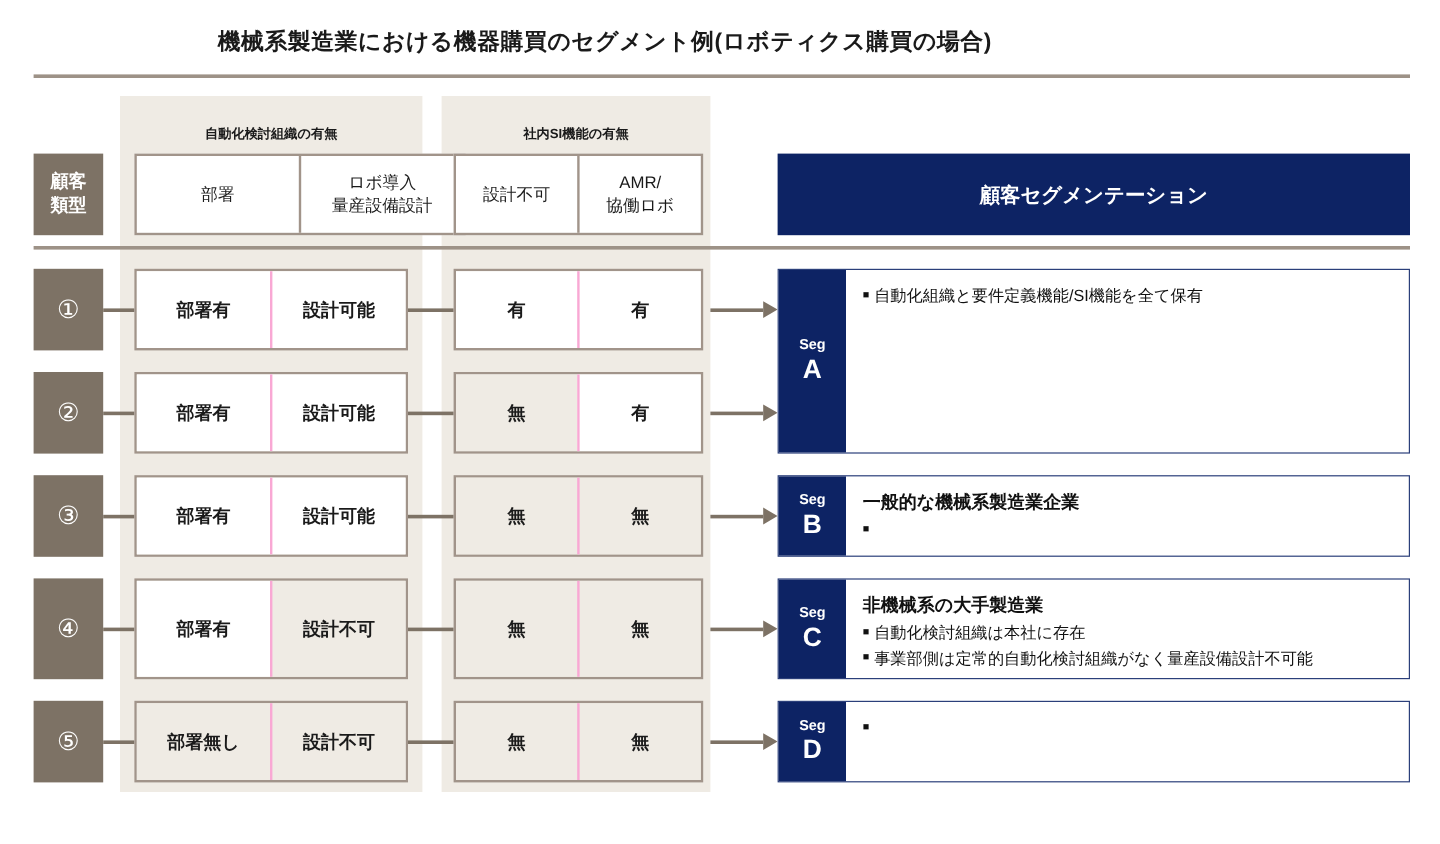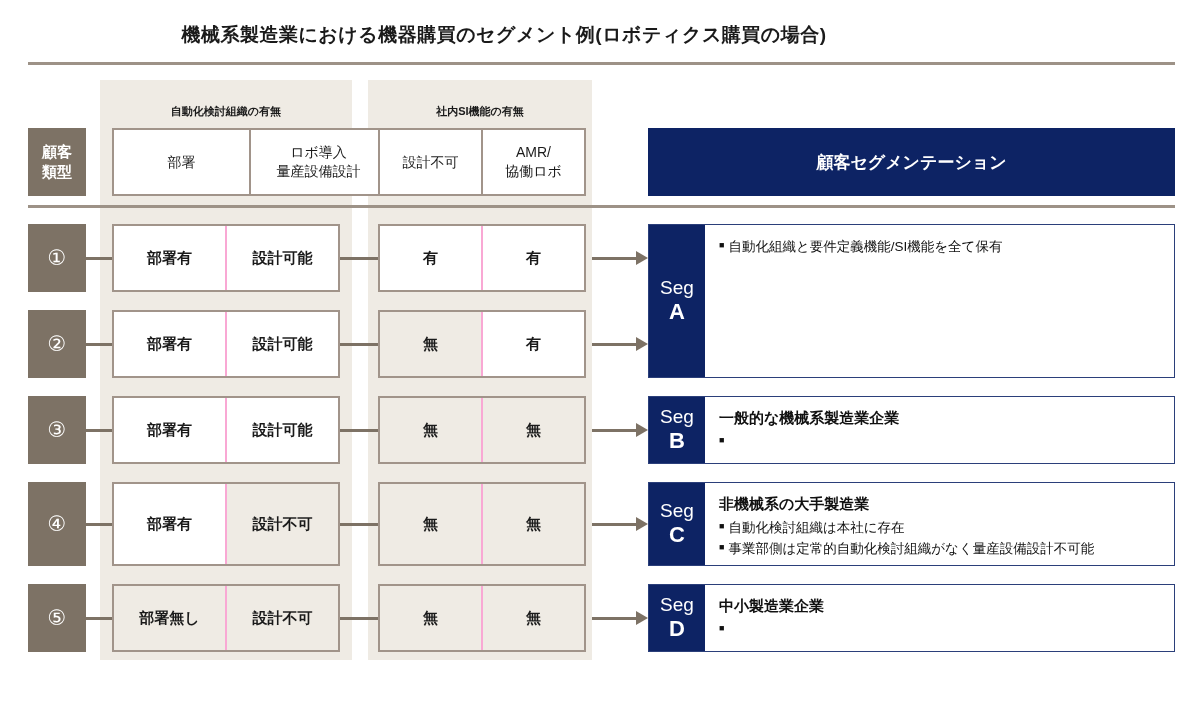--- a/index.html
+++ b/index.html
@@ -190,22 +190,22 @@
     flex: 0 0 56px;
     background: #0d2364;
     color: #ffffff;
     display: flex;
     flex-direction: column;
     align-items: center;
     justify-content: center;
     line-height: 1.15;
   }
   .seg-word {
-    font-size: 19px;
-    font-weight: normal;
+    font-size: 12px;
+    font-weight: bold;
   }
   .seg-letter {
     font-size: 22px;
     font-weight: bold;
   }
   .segment-body {
     flex: 1;
     padding: 12px 0 0 14px;
     box-sizing: border-box;
   }
@@ -384,19 +384,18 @@
           <span>事業部側は定常的自動化検討組織がなく量産設備設計不可能</span>
         </div>
       </div>
     </div>
     <div class="segment-box" style="top: 584px; height: 68px;">
       <div class="segment-tab">
         <span class="seg-word">Seg</span>
         <span class="seg-letter">D</span>
       </div>
       <div class="segment-body">
-        <div class="seg-title">中小製造業企業</div>
         <div class="seg-bullet">
           <span class="bullet-marker">■</span>
         </div>
       </div>
     </div>
   </div>
 
 </body></html>

